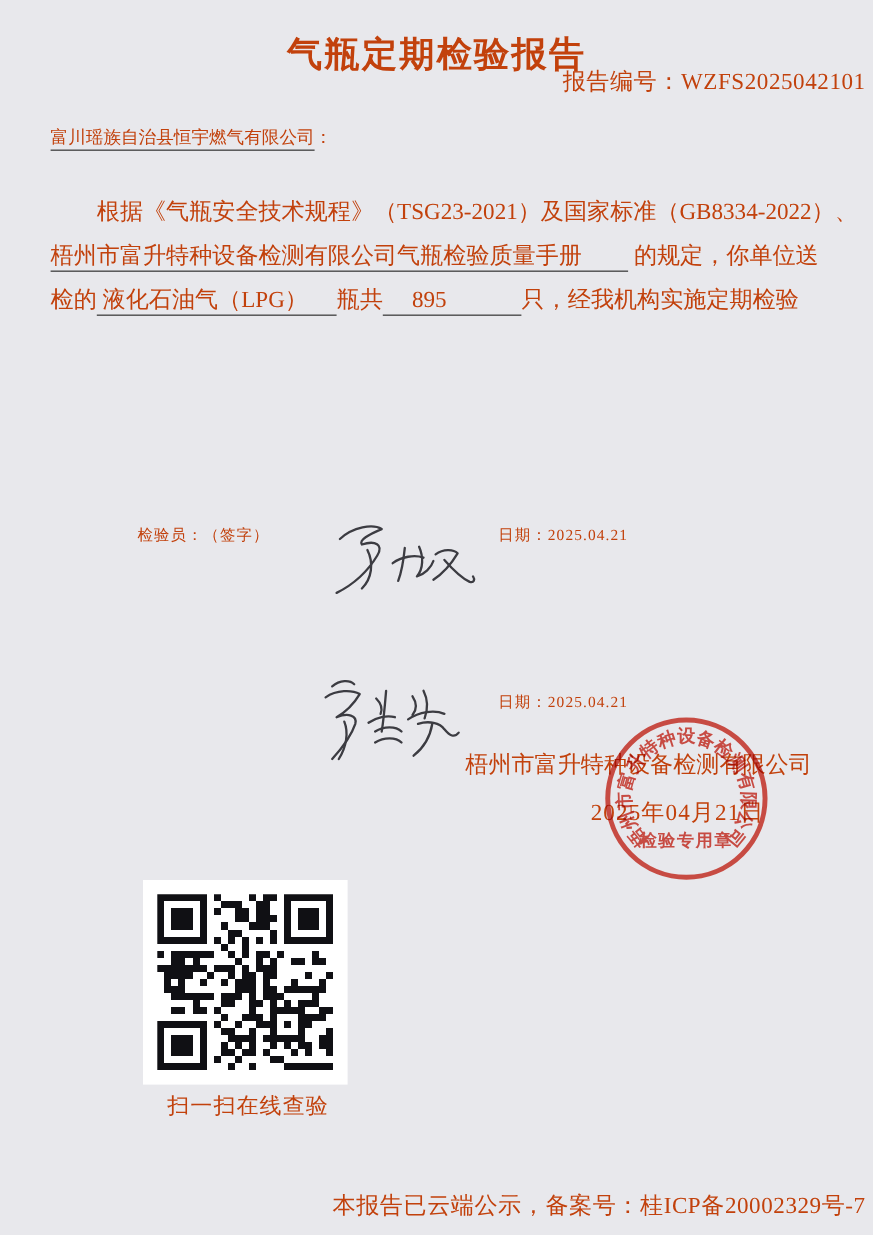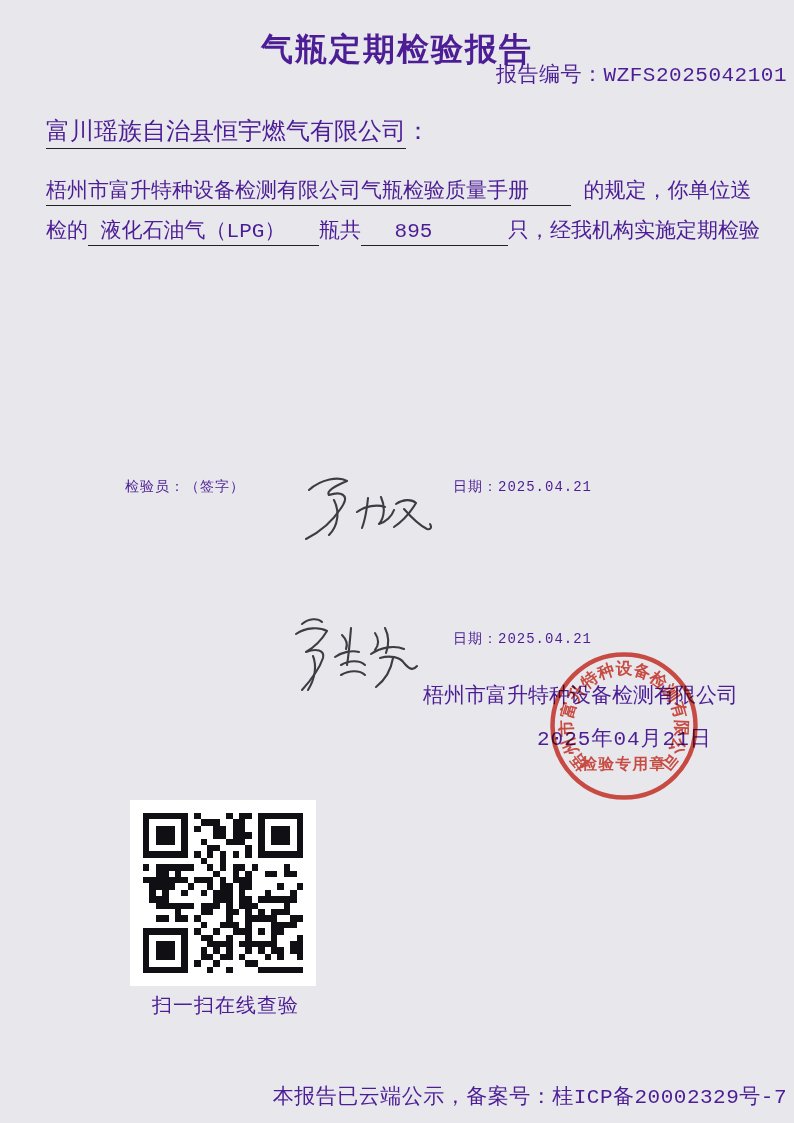--- a/index.html
+++ b/index.html
@@ -1,33 +1,33 @@
 <!DOCTYPE html>
 <html><head>
 <meta charset="utf-8">
 <style>
   html,body{margin:0;padding:0;}
   .page{
     position:relative;
     width:794px;height:1123px;
     background:#e8e8ec;
-    font-family:Liberation Mono, monospace;
-    color:#4c1d95;
+    font-family:Liberation Serif, serif;
+    color:#c2410c;
     overflow:hidden;
   }
   .title{
     position:absolute;top:28px;left:0;right:0;
     text-align:center;font-size:32px;font-weight:bold;letter-spacing:2px;
   }
   .report-no{
     position:absolute;top:60px;right:7px;
     font-size:21px;letter-spacing:.5px;
   }
   .addressee{
-    position:absolute;top:115px;left:46px;font-size:24px;
+    position:absolute;top:115px;left:46px;font-size:16px;
   }
   .addressee .name{border-bottom:1.5px solid #222;padding-bottom:2px;}
   .body-text{
     position:absolute;top:172px;left:46px;width:712px;
     font-size:21px;line-height:40px;
   }
   .body-line{white-space:pre;height:40px;}
   .seg{white-space:pre;}
   .seg.u{border-bottom:1.5px solid #222;padding-bottom:2px;margin-top:47px;}
   .label-row{position:absolute;font-size:14px;letter-spacing:1px;}
@@ -46,20 +46,21 @@
 
 <div class="page">
 
   <div class="title">气瓶定期检验报告</div>
 
   <div class="report-no"><span>报告编号：</span><span>WZFS2025042101</span></div>
 
   <div class="addressee"><span class="name">富川瑶族自治县恒宇燃气有限公司</span><span>：</span></div>
 
   <div class="body-text" id="body-text">
+      <div class="body-line"><span class="seg">　　根据《气瓶安全技术规程》（TSG23-2021）及国家标准（GB8334-2022）、</span></div>
       <div class="body-line"><span class="seg u">梧州市富升特种设备检测有限公司气瓶检验质量手册　　</span><span class="seg"> 的规定，你单位送</span></div>
       <div class="body-line"><span class="seg">检的</span><span class="seg u"> 液化石油气（LPG）　 </span><span class="seg">瓶共</span><span class="seg u"> 　895　　　 </span><span class="seg">只，经我机构实施定期检验</span></div>
     </div>
 
   <div class="label-row" style="top:478px;left:125px;">检验员：（签字）</div>
   <svg class="sig-svg" style="left:293px;top:472px;" width="145" height="78" viewBox="0 0 145 78">
     <path d="M16,18 C28,7 46,4 54,9 C42,14 33,19 36,23 C48,19 56,23 50,33 C41,48 27,60 13,67"></path>
     <path d="M41,28 C47,40 45,54 36,63"></path>
     <path d="M64,40 C72,34 84,32 92,35"></path>
     <path d="M75,26 C74,36 72,48 69,56"></path>

